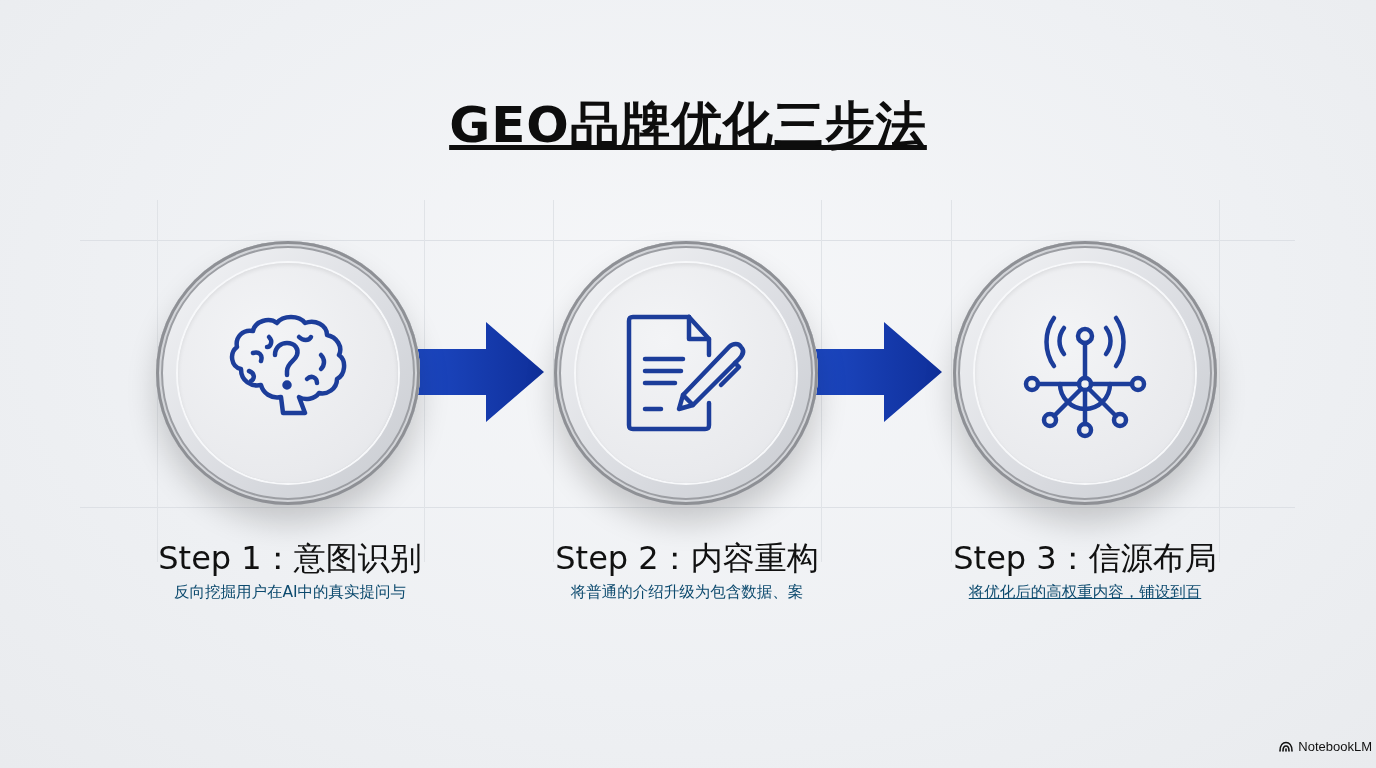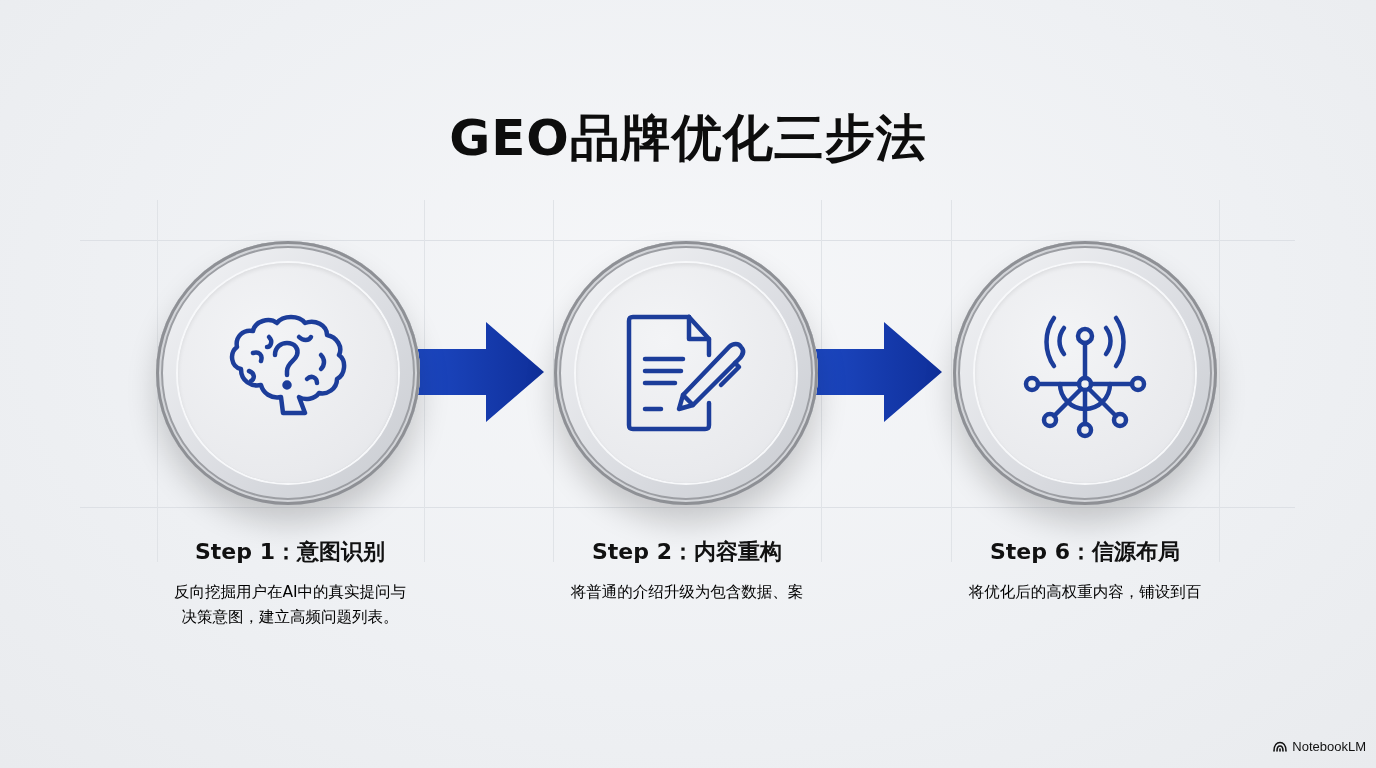--- a/index.html
+++ b/index.html
@@ -5,48 +5,49 @@
   html, body { margin:0; padding:0; }
   body {
     width:1376px; height:768px; overflow:hidden; position:relative;
     background: radial-gradient(ellipse at 50% 40%, #f6f7f9 0%, #eef0f3 60%, #e9ebee 100%);
     font-family: "Liberation Sans", "DejaVu Sans", sans-serif;
     color:#111;
   }
   .grid-h { position:absolute; height:1px; background:#dde0e5; left:80px; width:1215px; }
   .grid-v { position:absolute; width:1px; background:#e0e3e7; top:200px; height:362px; }
   .title {
-    position:absolute; top:105px; left:0; width:1376px; text-align:center;
+    position:absolute; top:92px; left:0; width:1376px; text-align:center;
     font-size:50px; font-weight:bold; letter-spacing:1px; color:#0d0d0d;
     font-family: "DejaVu Sans", sans-serif;
+    text-decoration: underline;
   }
   .disc {
     position:absolute; width:264px; height:264px; border-radius:50%;
     background: linear-gradient(135deg, #f4f5f7 0%, #d9dbe0 60%, #c8cbd0 100%);
     box-shadow: 0 18px 30px rgba(0,0,0,0.18), inset 0 0 0 3px #8e9095, inset 0 0 0 5px #d3d5d9, inset 0 0 0 7px #9c9ea3;
   }
   .disc-inner {
     position:absolute; left:22px; top:22px; width:220px; height:220px; border-radius:50%;
     background: radial-gradient(circle at 40% 35%, #f3f4f6 0%, #e9eaed 70%, #e0e2e6 100%);
     box-shadow: 0 0 0 2px #f7f8fa, 0 2px 4px rgba(0,0,0,0.08) inset;
   }
   .icon { position:absolute; left:50%; top:50%; transform:translate(-50%,-50%); }
   .arrow { position:absolute; }
   .step-title {
     position:absolute; width:330px; text-align:center;
-    font-size:22px; font-weight:bold; color:#111;
+    font-size:32px; font-weight:normal; color:#111;
     font-family: "DejaVu Sans", sans-serif;
   }
   .step-desc {
     position:absolute; width:300px; text-align:center;
-    font-size:15.5px; line-height:25px; color:#000000;
+    font-size:15.5px; line-height:25px; color:#0c4a6e;
     font-family: "DejaVu Sans", sans-serif;
   }
   .brand {
-    position:absolute; right:10px; bottom:14px; font-size:13px; color:#111;
+    position:absolute; right:4px; bottom:14px; font-size:13px; color:#111;
     display:flex; align-items:center; gap:5px;
     font-family: "Liberation Sans", sans-serif;
   }
 </style>
 </head>
 <body>
 
 <div class="grid-h" style="top:240px;"></div>
 <div class="grid-h" style="top:507px;"></div>
 <div class="grid-v" style="left:157px;"></div>
@@ -129,30 +130,29 @@
     <circle cx="67" cy="124" r="6"></circle>
     <line x1="63" y1="83" x2="36" y2="110"></line>
     <line x1="71" y1="83" x2="98" y2="110"></line>
     <circle cx="32" cy="114" r="6"></circle>
     <circle cx="102" cy="114" r="6"></circle>
   </svg>
 </div>
 
 <div class="step-title" style="left:125px; top:537px;">Step 1：意图识别</div>
 <div class="step-title" style="left:522px; top:537px;">Step 2：内容重构</div>
-<div class="step-title" style="left:920px; top:537px;">Step 6：信源布局</div>
+<div class="step-title" style="left:920px; top:537px;">Step 3：信源布局</div>
 
 <div class="step-desc" style="left:140px; top:580px;">
   <div>反向挖掘用户在AI中的真实提问与</div>
-  <div>决策意图，建立高频问题列表。</div>
 </div>
 <div class="step-desc" style="left:537px; top:580px;">
   <div>将普通的介绍升级为包含数据、案</div>
 </div>
-<div class="step-desc" style="left:935px; top:580px;">
+<div class="step-desc" style="left:935px; top:580px;text-decoration:underline;">
   <div>将优化后的高权重内容，铺设到百</div>
 </div>
 
 <div class="brand">
   <svg width="14" height="11" viewBox="0 0 14 11" fill="none" stroke="#111" stroke-width="1.6" stroke-linecap="round">
     <path d="M1,10 C1,4 4,1.5 7,1.5 C10,1.5 13,4 13,10"></path>
     <path d="M4,10 C4,6.5 5.5,5 7,5 C8.5,5 10,6.5 10,10"></path>
     <path d="M7,10 L7,8"></path>
   </svg>
   <span>NotebookLM</span>

